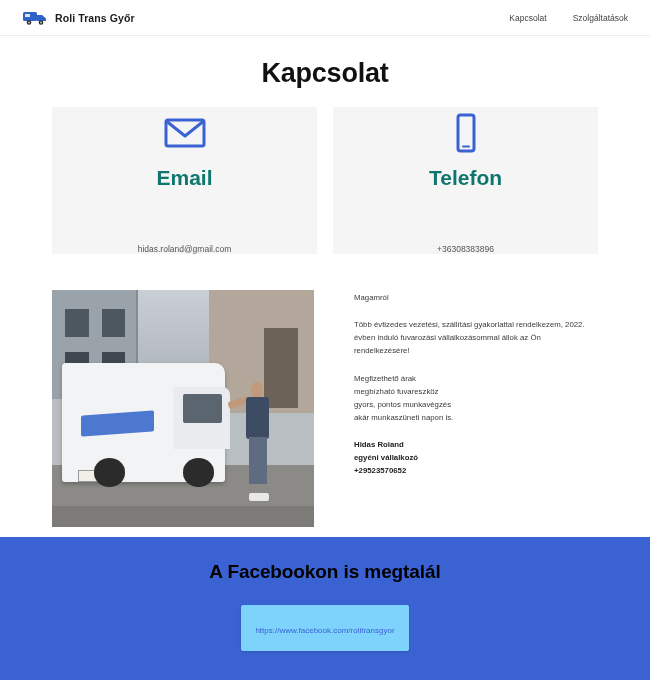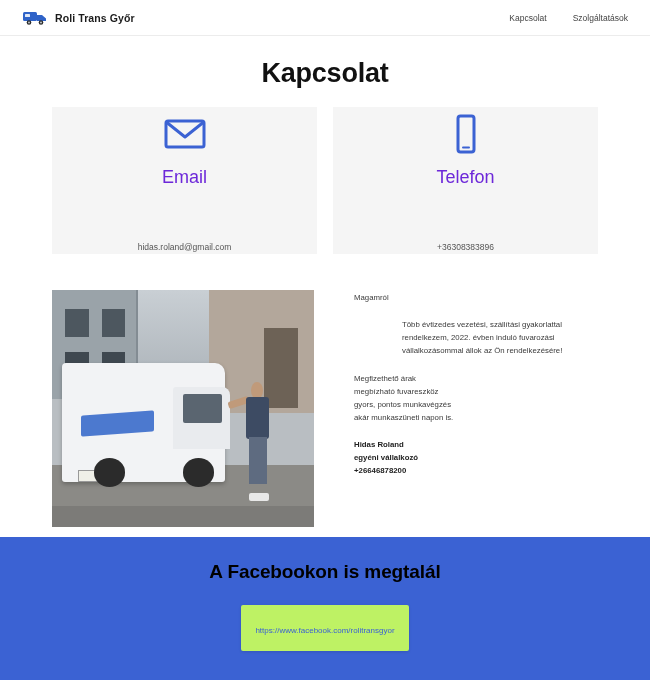--- a/index.html
+++ b/index.html
@@ -93,23 +93,23 @@
     padding-top: 4px;
   }
   .card-icon {
     height: 42px;
     display: flex;
     align-items: center;
     justify-content: center;
     margin-bottom: 12px;
   }
   .card-title {
-    font-size: 18px;
-    font-weight: normal;
-    color: #6d28d9;
+    font-size: 21px;
+    font-weight: bold;
+    color: #0f766e;
     margin-bottom: 10px;
   }
   .card-value {
     font-size: 8.5px;
     color: #555;
     margin-top: 44px;
   }
 
   
   .about {
@@ -131,21 +131,20 @@
     padding-top: 2px;
   }
   .about-text p {
     margin: 0 0 14px 0;
     font-size: 7.8px;
     line-height: 1.65;
     color: #3a3a3a;
   }
   .about-text p.lead {
     margin-bottom: 16px;
-    margin-left: 48px;
   }
   .sig {
     font-size: 7.8px;
     line-height: 1.65;
     font-weight: bold;
     color: #222;
   }
 
   
   .fb-band {
@@ -159,21 +158,21 @@
     padding-bottom: 6px;
   }
   .fb-title {
     color: #000000;
     font-size: 19px;
     font-weight: bold;
     margin-bottom: 22px;
     letter-spacing: -0.1px;
   }
   .fb-link-box {
-    background: #bef264;
+    background: #7dd3fc;
     border-radius: 2px;
     padding: 14px 14px;
     box-shadow: 0 1px 3px rgba(0,0,0,0.12);
   }
   .fb-link {
     font-size: 8px;
     color: #3b62d3;
     text-decoration: none;
   }
 
@@ -282,21 +281,21 @@
     </div>
     <div class="about-text">
       <p>Magamról</p>
       <p class="lead">Több évtizedes vezetési, szállítási gyakorlattal rendelkezem,  2022. évben induló fuvarozási vállalkozásommal állok az Ön rendelkezésére!</p>
       <p style="white-space: pre-line;">Megfizethető árak
 megbízható fuvareszköz
 gyors, pontos munkavégzés
 akár munkaszüneti napon is.</p>
       <div class="sig" style="white-space: pre-line;">Hidas Roland
 egyéni vállalkozó
-+26646878200</div>
++29523570652</div>
     </div>
   </div>
 
   <div class="fb-band">
     <div class="fb-title">A Facebookon is megtalál</div>
     <div class="fb-link-box">
       <a class="fb-link" href="#">https://www.facebook.com/rolitransgyor</a>
     </div>
   </div>
 

